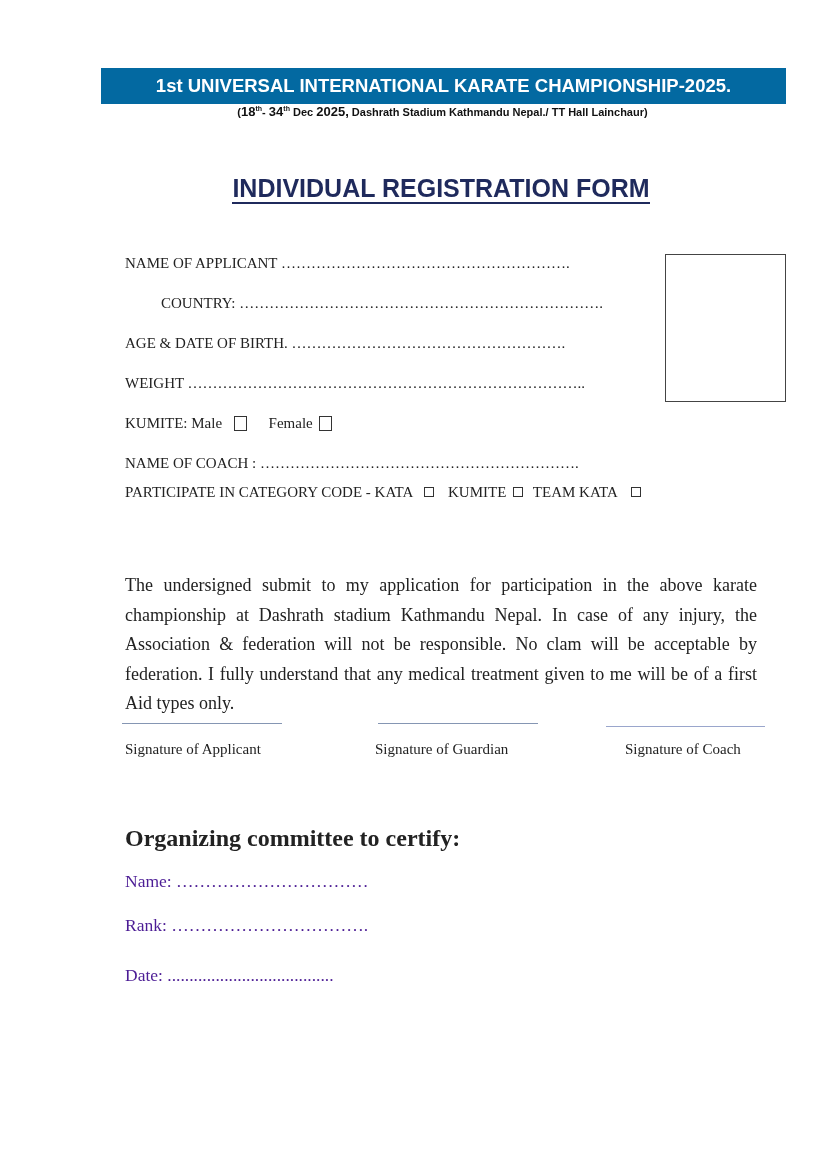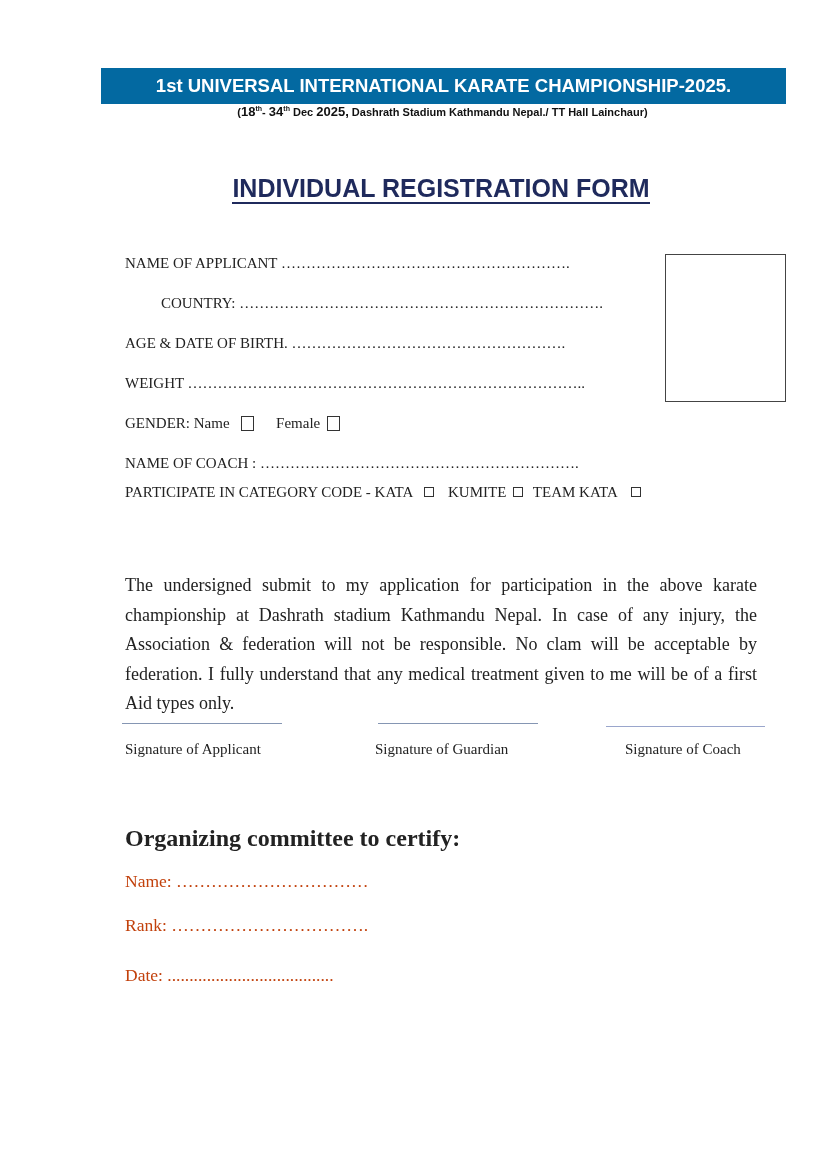--- a/index.html
+++ b/index.html
@@ -38,21 +38,21 @@
   .chk-lg { display: inline-block; width: 13px; height: 15px; border: 1.2px solid #333; vertical-align: -3px; box-sizing: border-box; }
   .chk-sm { display: inline-block; width: 10px; height: 10px; border: 1.2px solid #333; vertical-align: 0px; box-sizing: border-box; }
   .para {
     left: 125px; top: 571px; width: 632px;
     font-family: "Liberation Serif", serif; font-size: 18px; color: #222;
     line-height: 29.5px; text-align: justify;
   }
   .sig-line { height: 1px; background: #8596b3; }
   .sig-label { font-family: "Liberation Serif", serif; font-size: 15px; color: #222; white-space: nowrap; }
   .cert-title { left: 125px; top: 825px; font-family: "Liberation Serif", serif; font-weight: bold; font-size: 24px; color: #222; }
-  .cert { left: 125px; font-family: "Liberation Serif", serif; font-size: 17.5px; color: #c2410c; white-space: nowrap; }
+  .cert { left: 125px; font-family: "Liberation Serif", serif; font-size: 17.5px; color: #4c1d95; white-space: nowrap; }
 </style>
 </head>
 <body>
 
 <div class="abs banner">
   <span>1st UNIVERSAL INTERNATIONAL KARATE CHAMPIONSHIP-2025.</span>
 </div>
 
 <div class="abs subtitle"><span>(</span><span class="big">18</span><sup>th</sup><span>- </span><span class="big">34</span><sup>th</sup><span> Dec </span><span class="big">2025,</span><span> Dashrath Stadium Kathmandu Nepal./ TT Hall Lainchaur)</span></div>
 
@@ -61,21 +61,21 @@
 </div>
 
 <div class="abs serif field" style="top:255px;">NAME OF APPLICANT ………………………………………………….</div>
 <div class="abs serif field" style="top:295px;margin-left:36px;">COUNTRY: ……………………………………………………………….</div>
 <div class="abs serif field" style="top:335px;">AGE &amp; DATE OF BIRTH. ……………………………………………….</div>
 <div class="abs serif field" style="top:375px;">WEIGHT ……………………………………………………………………..</div>
 
 <div class="abs photo-box"></div>
 
 <div class="abs serif field" style="top:415px;">
-  <span>GENDER: Name</span>
+  <span>KUMITE: Male</span>
   <span class="chk-lg" style="margin-left:8px;"></span>
   <span style="margin-left:18px;">Female</span>
   <span class="chk-lg" style="margin-left:3px;"></span>
 </div>
 
 <div class="abs serif field" style="top:455px;">NAME OF COACH : ……………………………………………………….</div>
 
 <div class="abs serif field" style="top:484px;">
   <span>PARTICIPATE IN CATEGORY CODE - KATA</span>
   <span class="chk-sm" style="margin-left:8px;"></span>

